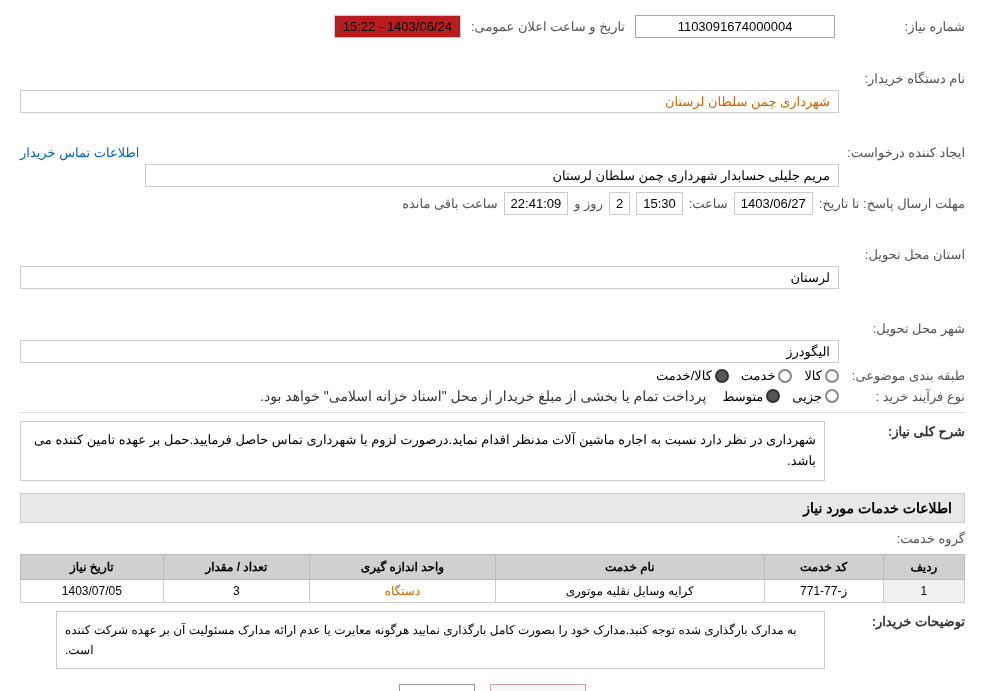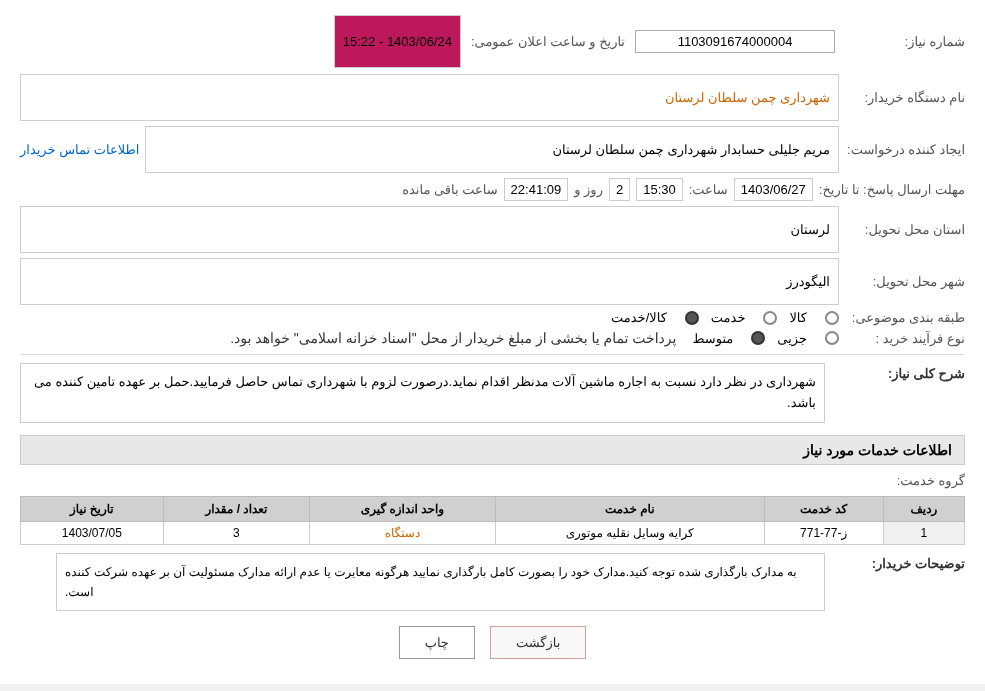--- a/index.html
+++ b/index.html
@@ -51,39 +51,40 @@
       padding: 3px 8px;
       min-width: 200px;
       text-align: center;
     }
     .date-label {
       white-space: nowrap;
       color: #555;
     }
     .date-box {
       border: 1px solid #ccc;
-      background: #be185d;
-      padding: 18px 8px;
+      background: #b91c1c;
+      padding: 3px 8px;
       text-align: right;
     }
     .field {
       border: 1px solid #ccc;
       background: #fff;
-      padding: 15px 8px;
+      padding: 3px 8px;
       min-height: 22px;
+      margin-top: 46px;
     }
     .radio-group {
       display: flex;
       align-items: center;
       gap: 12px;
     }
     .radio-item {
       display: flex;
       align-items: center;
-      gap: 18px;
+      gap: 3px;
       justify-content: center;
     }
     .radio-circle {
       width: 14px;
       height: 14px;
       border-radius: 50%;
       border: 2px solid #888;
       display: inline-block;
       background: #fff;
     }

